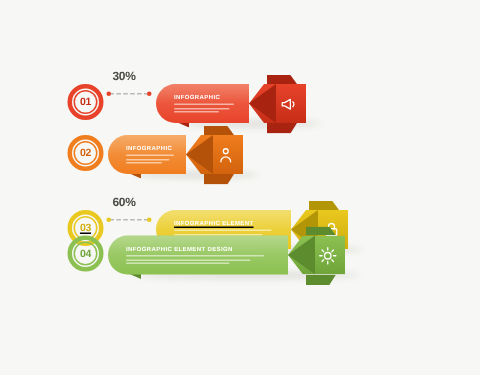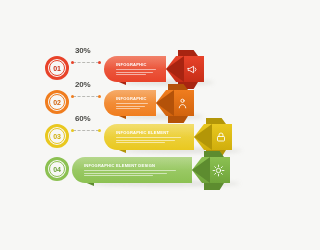--- a/index.html
+++ b/index.html
@@ -26,21 +26,21 @@
   .row {
     position: absolute;
     left: 0;
     height: 34px;
     display: flex;
     align-items: flex-start;
     margin-left: 23px;
   }
   .row-1 { top: 56px; }
   .row-2 { top: 90px; }
-  .row-3 { top: 124px; }
+  .row-3 { top: 140px; text-decoration: underline; }
   .row-4 { top: 157px; }
 
   
   .badge {
     position: relative;
     width: 24px;
     height: 24px;
     border-radius: 50%;
     flex: 0 0 auto;
     margin-left: 22px;
@@ -289,26 +289,20 @@
           </div>
         </div>
       </div>
     </div>
     <div class="row row-2">
       <div class="badge">
         <span class="ring-outer" style="border-color: rgb(240, 125, 30);"></span>
         <span class="ring-inner" style="border-color: rgb(240, 125, 30);"></span>
         <span class="num" style="color: rgb(210, 99, 13);">02</span>
       </div>
-      <div class="connector">
-        <span class="dash"></span>
-        <span class="dot left" style="background: rgb(240, 125, 30);"></span>
-        <span class="dot right" style="background: rgb(240, 125, 30);"></span>
-        <span class="pct" style="top: -10px;">20%</span>
-      </div>
       <div class="banner">
         <div class="shadow" style="width: 82px;"></div>
         <div class="tail" style="background: rgb(180, 82, 9);"></div>
         <div class="bar" style="width: 52px; background: linear-gradient(rgb(244, 156, 78), rgb(240, 125, 30));">
           <div class="bar-text">
             <div class="bar-title">INFOGRAPHIC</div>
             <div class="bar-lines">
               <div class="ln" style="width: 88%;"></div>
               <div class="ln" style="width: 80%;"></div>
               <div class="ln" style="width: 66%;"></div>

